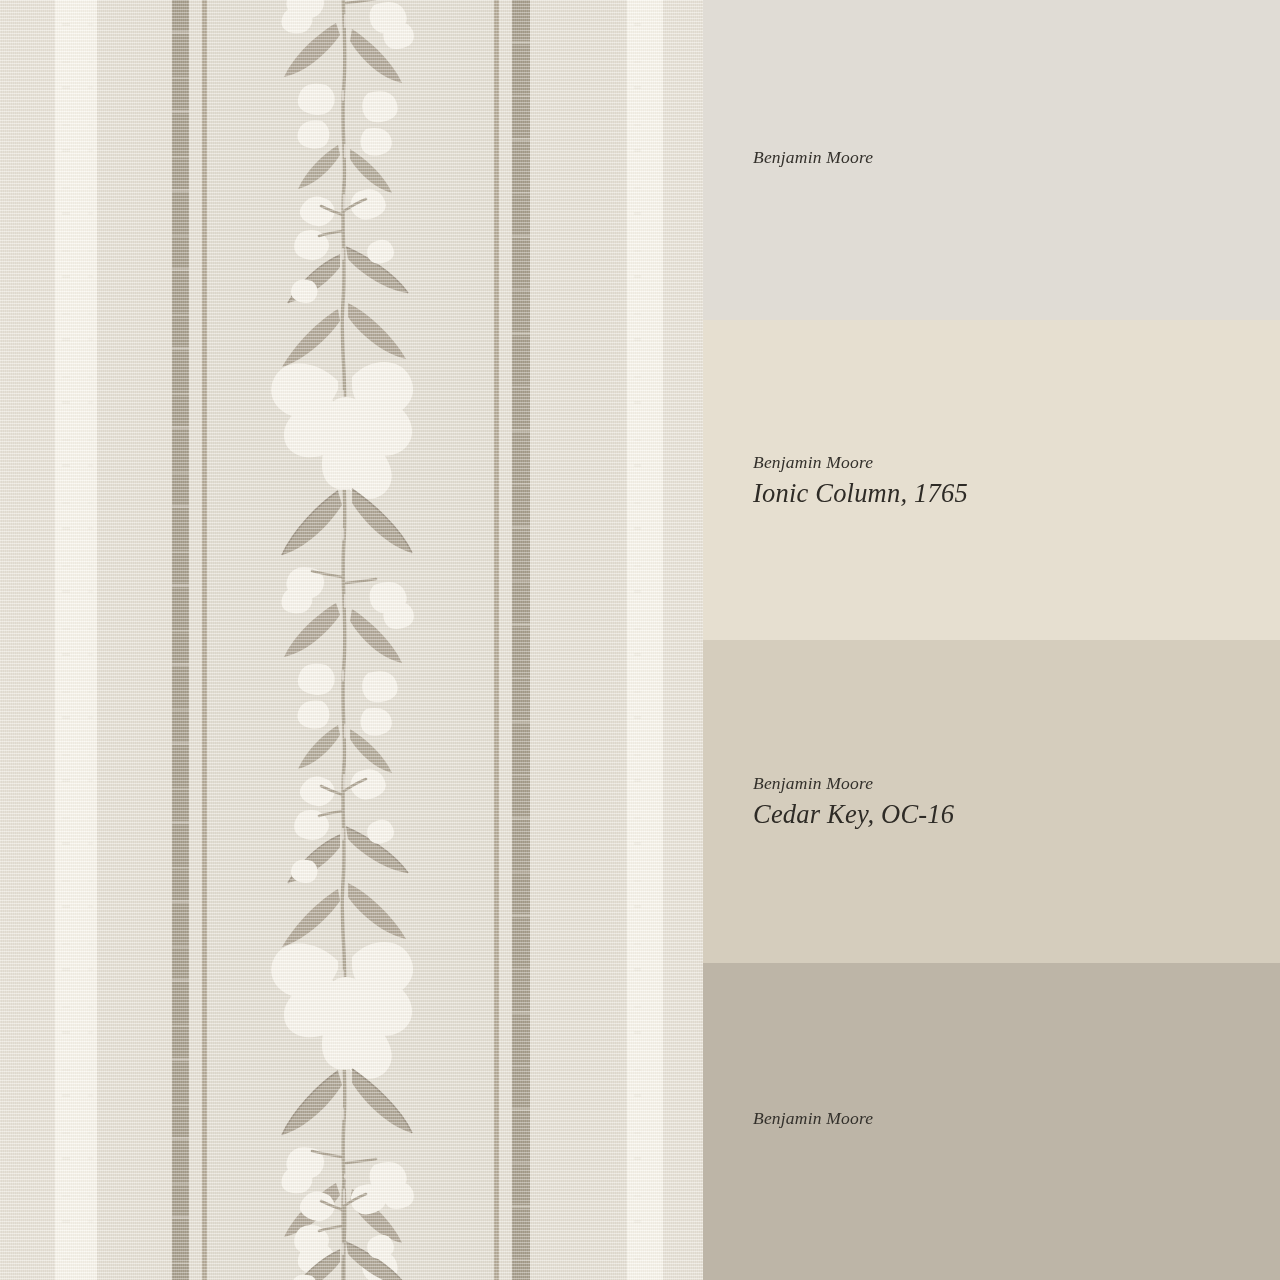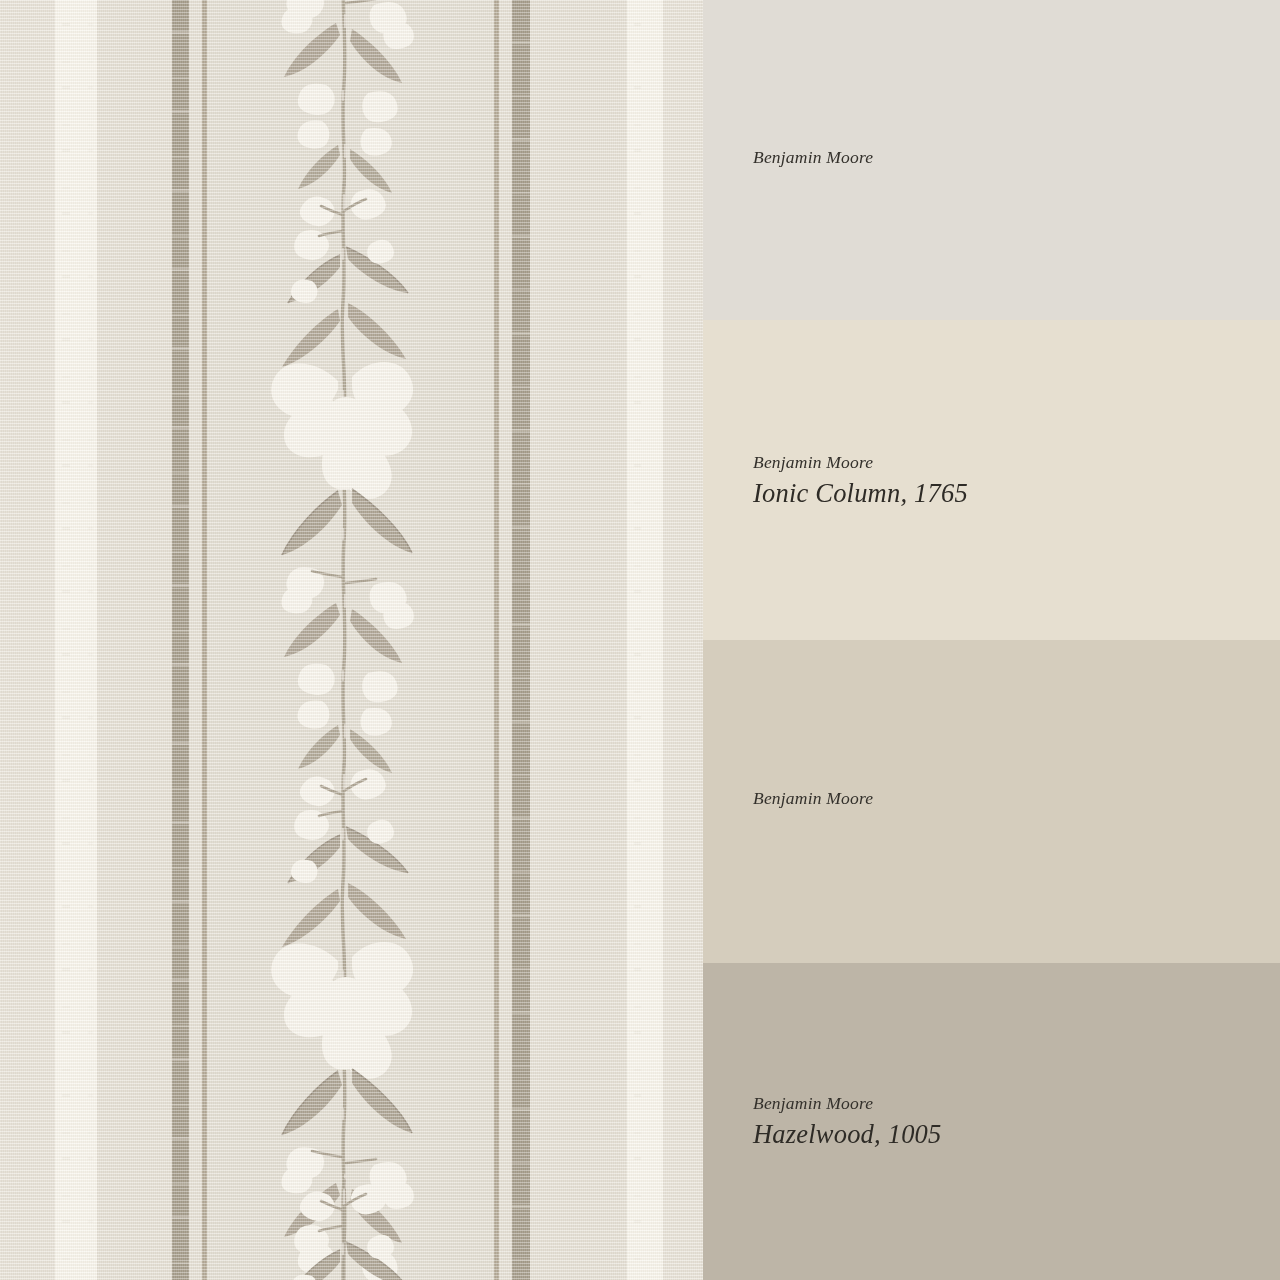--- a/index.html
+++ b/index.html
@@ -231,21 +231,21 @@
       <div class="brand">Benjamin Moore</div>
     </div>
 
     <div class="swatch" style="top:320px;height:320px;background:#e6dfd0;">
       <div class="brand">Benjamin Moore</div>
       <div class="name">Ionic Column, 1765</div>
     </div>
 
     <div class="swatch" style="top:640px;height:323px;background:#d5cdbd;">
       <div class="brand">Benjamin Moore</div>
+      <div class="name">Cedar Key, OC-16</div>
     </div>
 
     <div class="swatch" style="top:963px;height:317px;background:#bdb5a7;">
       <div class="brand">Benjamin Moore</div>
-      <div class="name">Hazelwood, 1005</div>
     </div>
 
   </div>
 </div>
 
 </body></html>

